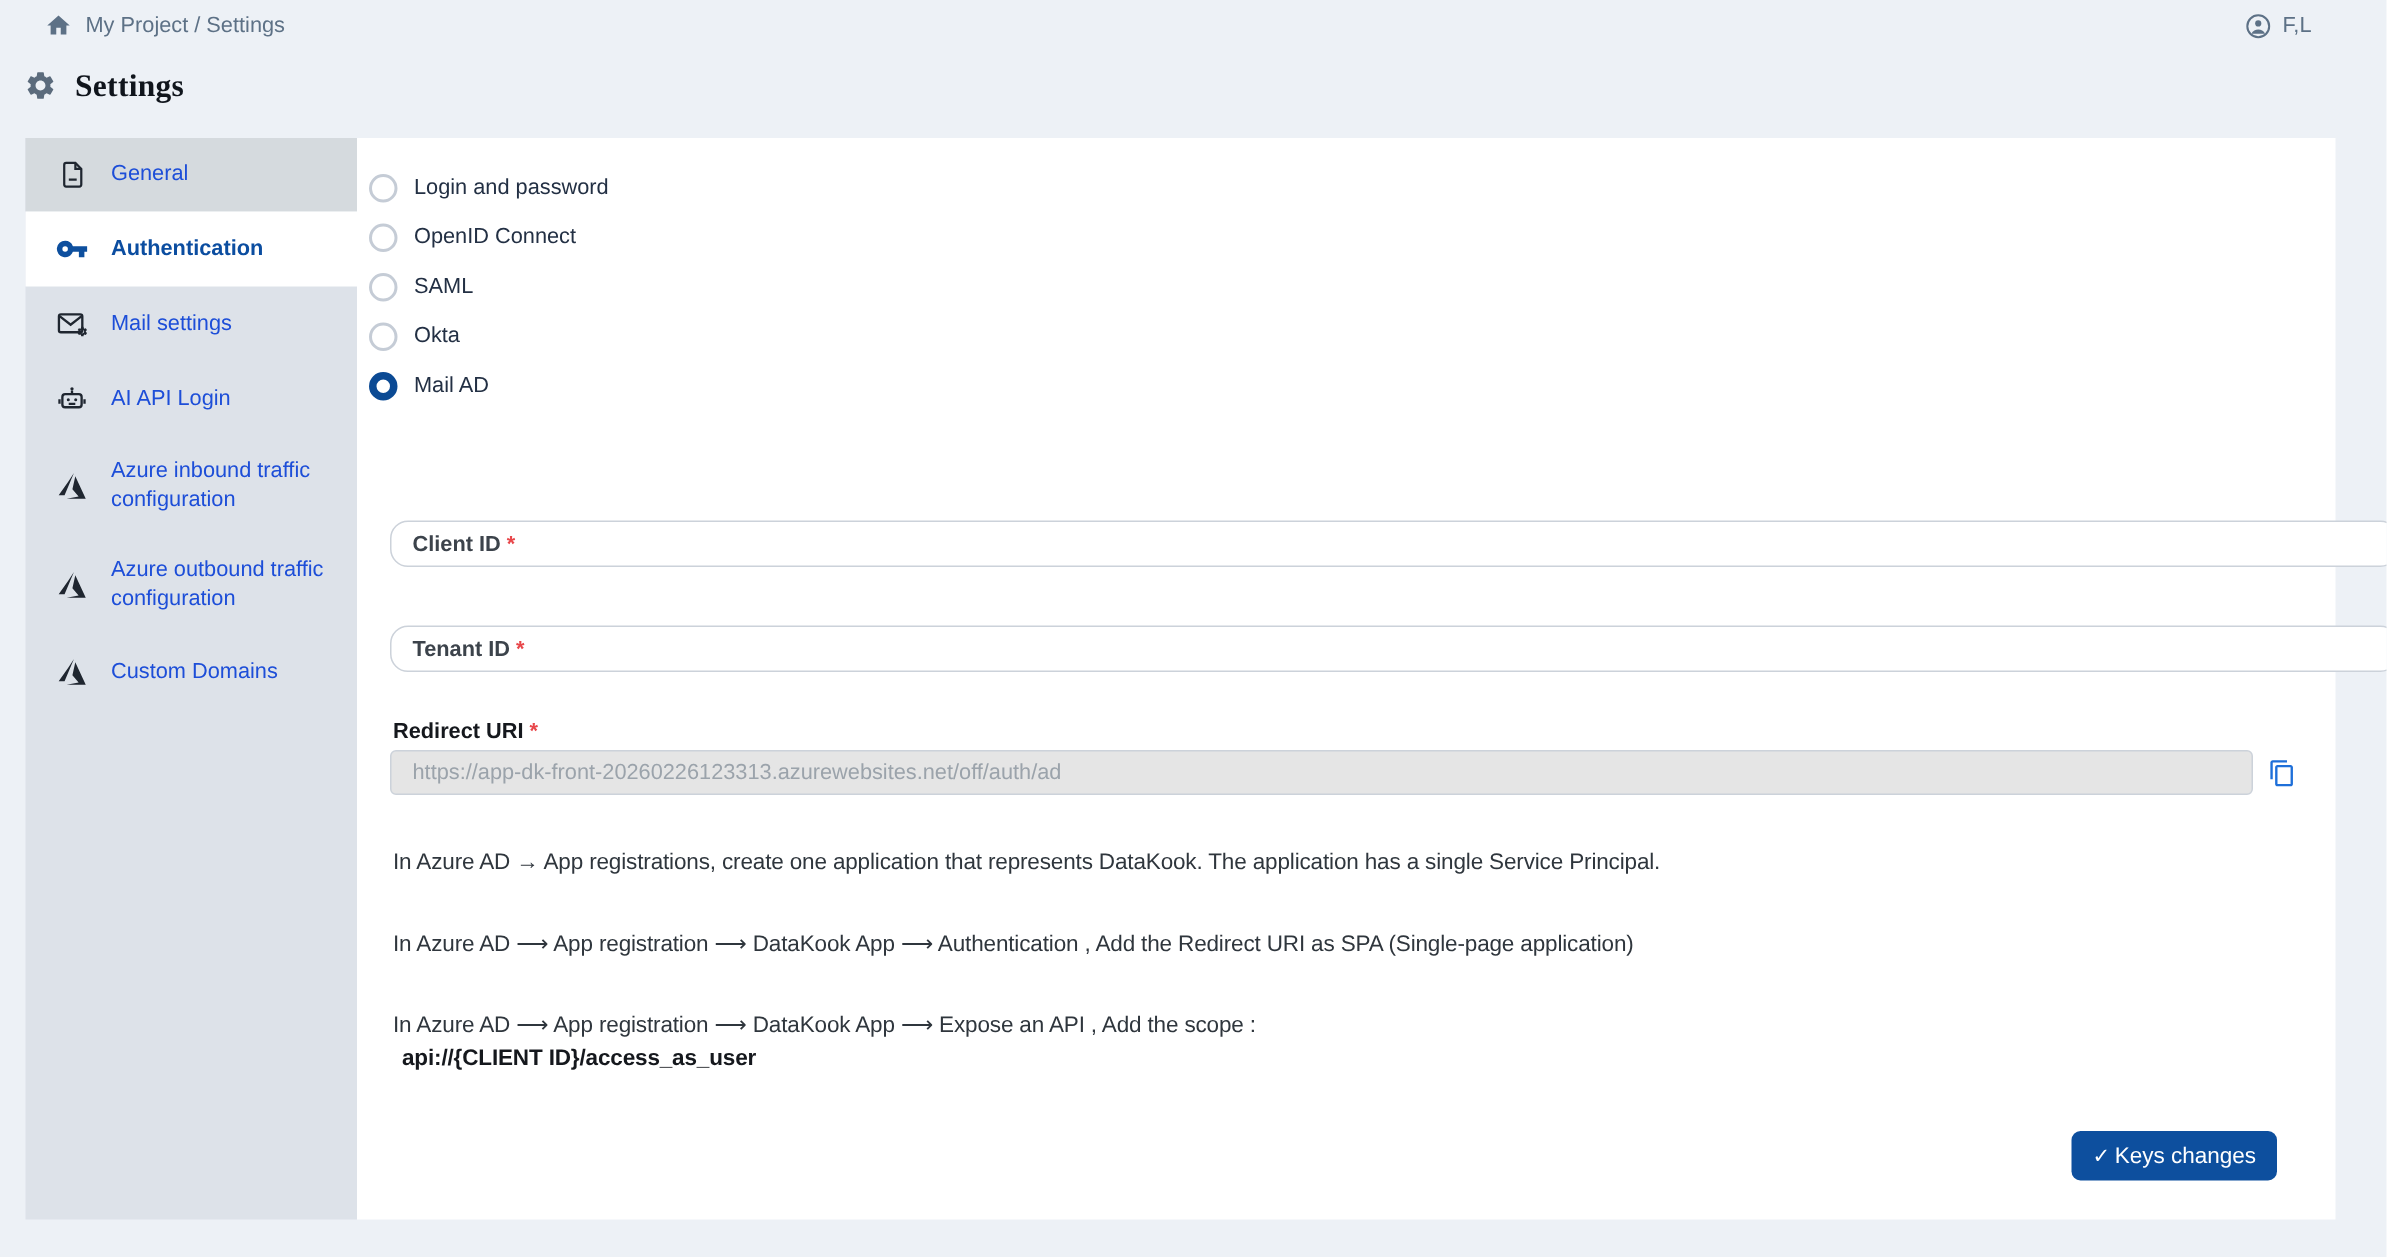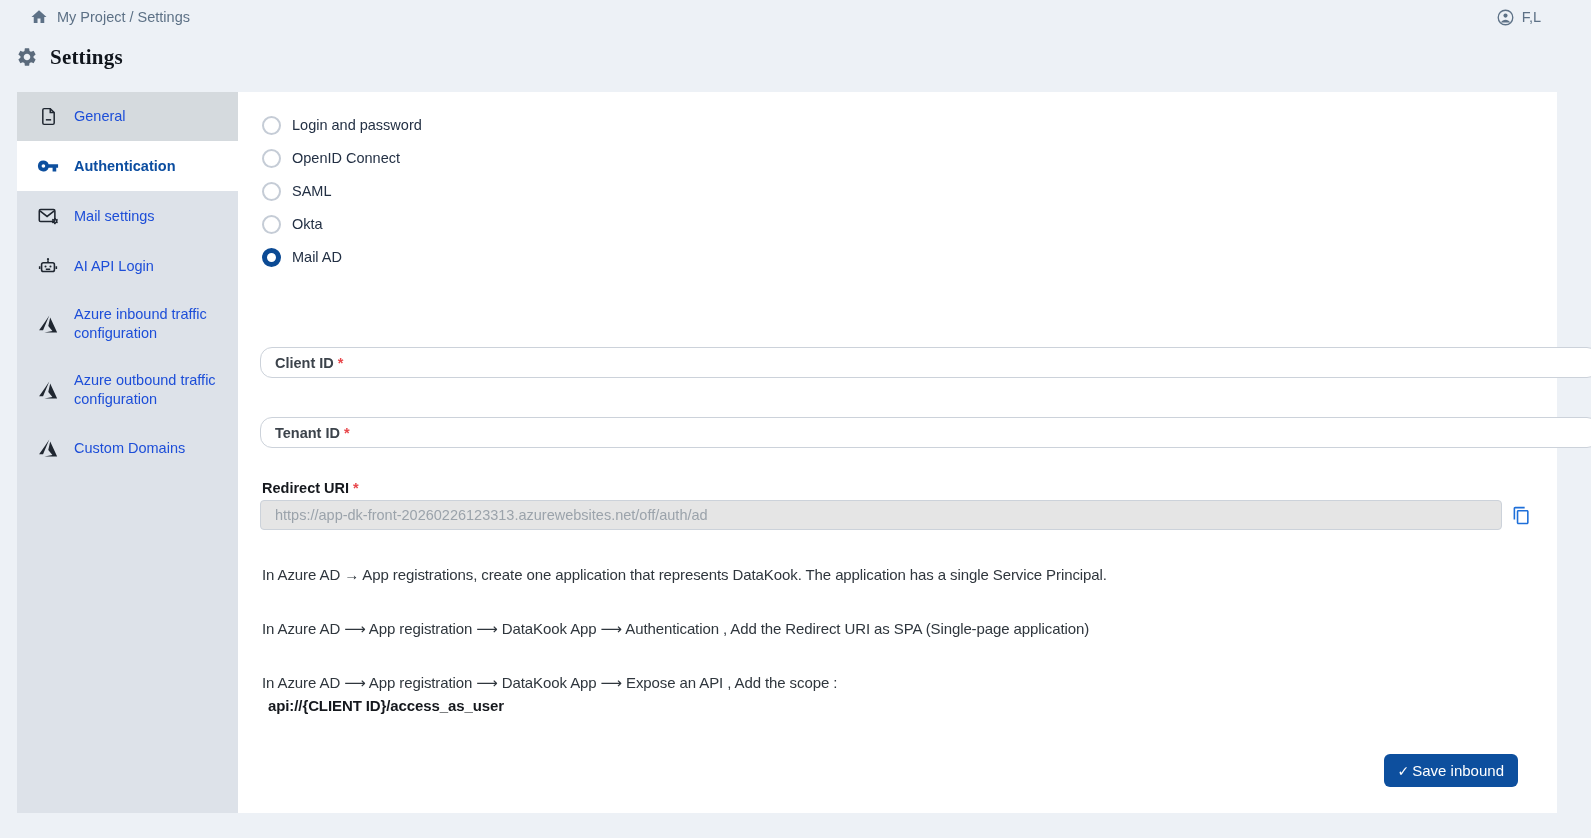--- a/index.html
+++ b/index.html
@@ -37,21 +37,21 @@
   }
   .side-item .icn { width:24px; flex-shrink:0; color:#1f2630; display:flex; justify-content:center; }
   .side-item.shaded { background:#d5dade; }
   .side-item.active { background:#ffffff; color:#0b4da0; font-weight:700; }
   .side-item.active .icn { color:#0d4f9e; }
 
   
   .content { position:relative; flex:1; background:#ffffff; }
 
   
-  .radio-group { position:absolute; left:24px; top:23px; }
+  .radio-group { position:absolute; left:8px; top:23px; }
   .radio-row { display:flex; align-items:center; gap:11px; height:20px; margin-bottom:13px; cursor:pointer; }
   .radio {
     width:19px; height:19px; border-radius:50%;
     border:2px solid #c5ccd6; background:#fff; flex-shrink:0;
   }
   .radio.selected { border:5.5px solid #0b4a94; }
   .radio-label { font-size:14.5px; color:#233044; }
 
   
   .box-field {
@@ -266,17 +266,17 @@
         </svg>
     </button>
 
     <p class="instr" id="instr0">In Azure AD → App registrations, create one application that represents DataKook. The application has a single Service Principal.</p>
     <p class="instr" id="instr1">In Azure AD ⟶ App registration ⟶ DataKook App ⟶ Authentication , Add the Redirect URI as SPA (Single-page application)</p>
     <p class="instr" id="instr2">In Azure AD ⟶ App registration ⟶ DataKook App ⟶ Expose an API , Add the scope :</p>
     <p class="scope-code">api://{CLIENT ID}/access_as_user</p>
 
     <button class="save-btn">
       <span class="check">✓</span>
-      <span>Save inbound</span>
+      <span>Keys changes</span>
     </button>
 
   </div>
 </div>
 
 </body></html>

